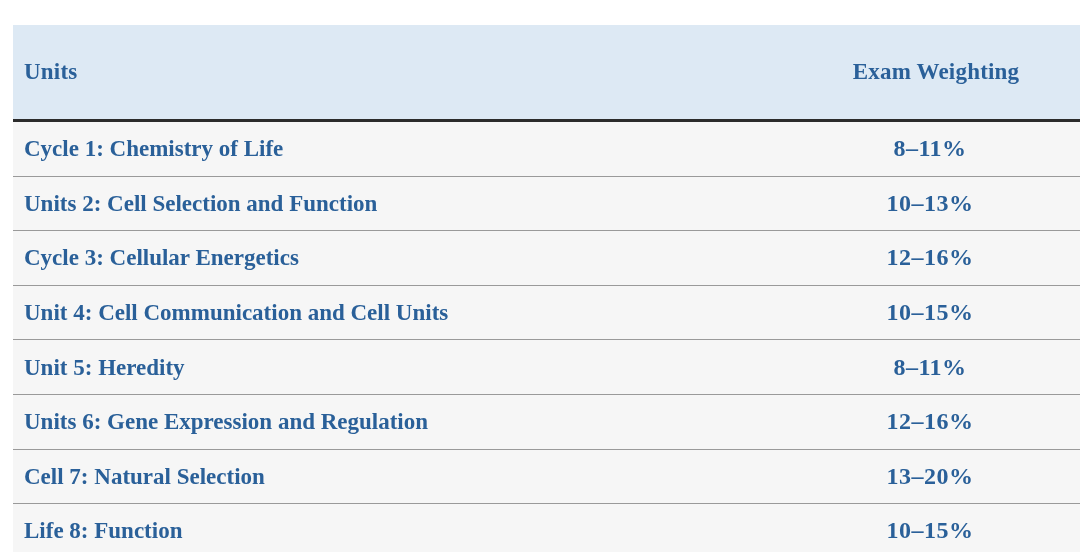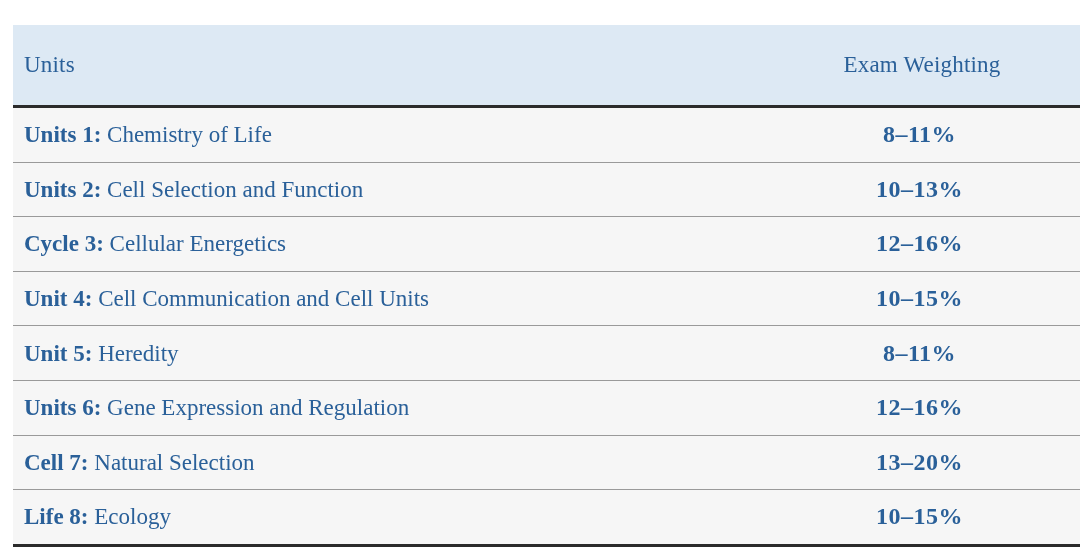--- a/index.html
+++ b/index.html
@@ -21,25 +21,25 @@
     width: 1049px;
     border-collapse: collapse;
     table-layout: fixed;
   }
 
   
   #exam-weighting-table thead tr {
     background: #dde9f4;
   }
   #exam-weighting-table thead th {
-    padding: 5px;
+    padding: 12px;
     height: 70px;
     vertical-align: middle;
     border-bottom: 3px solid #2b2b2b;
-    font-weight: normal;
+    font-weight: bold;
     font-size: 23px;
     letter-spacing: 0.2px;
     color: #2a6099;
   }
   th.col-units {
     text-align: left;
     padding-left: 11px !important;
     width: 727px;
   }
   th.col-weight {
@@ -67,21 +67,21 @@
     text-align: left;
     padding-left: 11px !important;
     font-size: 23px;
     line-height: 1.1;
     white-space: nowrap;
   }
   td.unit-cell .unit-label {
     font-weight: bold;
   }
   td.unit-cell .unit-title {
-    font-weight: normal;
+    font-weight: bold;
   }
 
   td.weight-cell {
     text-align: center;
     padding-right: 58px !important;
     font-size: 24px;
     font-weight: bold;
     letter-spacing: 0.5px;
     white-space: nowrap;
   }
@@ -91,21 +91,21 @@
 
 <table id="exam-weighting-table">
   <thead>
     <tr>
       <th class="col-units">Units</th>
       <th class="col-weight">Exam Weighting</th>
     </tr>
   </thead>
   <tbody>
     <tr>
-      <td class="unit-cell"><span class="unit-label">Units 1:</span> <span class="unit-title">Chemistry of Life</span></td>
+      <td class="unit-cell"><span class="unit-label">Cycle 1:</span> <span class="unit-title">Chemistry of Life</span></td>
       <td class="weight-cell">8–11%</td>
     </tr>
     <tr>
       <td class="unit-cell"><span class="unit-label">Units 2:</span> <span class="unit-title">Cell Selection and Function</span></td>
       <td class="weight-cell">10–13%</td>
     </tr>
     <tr>
       <td class="unit-cell"><span class="unit-label">Cycle 3:</span> <span class="unit-title">Cellular Energetics</span></td>
       <td class="weight-cell">12–16%</td>
     </tr>
@@ -119,17 +119,17 @@
     </tr>
     <tr>
       <td class="unit-cell"><span class="unit-label">Units 6:</span> <span class="unit-title">Gene Expression and Regulation</span></td>
       <td class="weight-cell">12–16%</td>
     </tr>
     <tr>
       <td class="unit-cell"><span class="unit-label">Cell 7:</span> <span class="unit-title">Natural Selection</span></td>
       <td class="weight-cell">13–20%</td>
     </tr>
     <tr>
-      <td class="unit-cell"><span class="unit-label">Life 8:</span> <span class="unit-title">Ecology</span></td>
+      <td class="unit-cell"><span class="unit-label">Life 8:</span> <span class="unit-title">Function</span></td>
       <td class="weight-cell">10–15%</td>
     </tr>
   </tbody>
 </table>
 
 </body></html>

